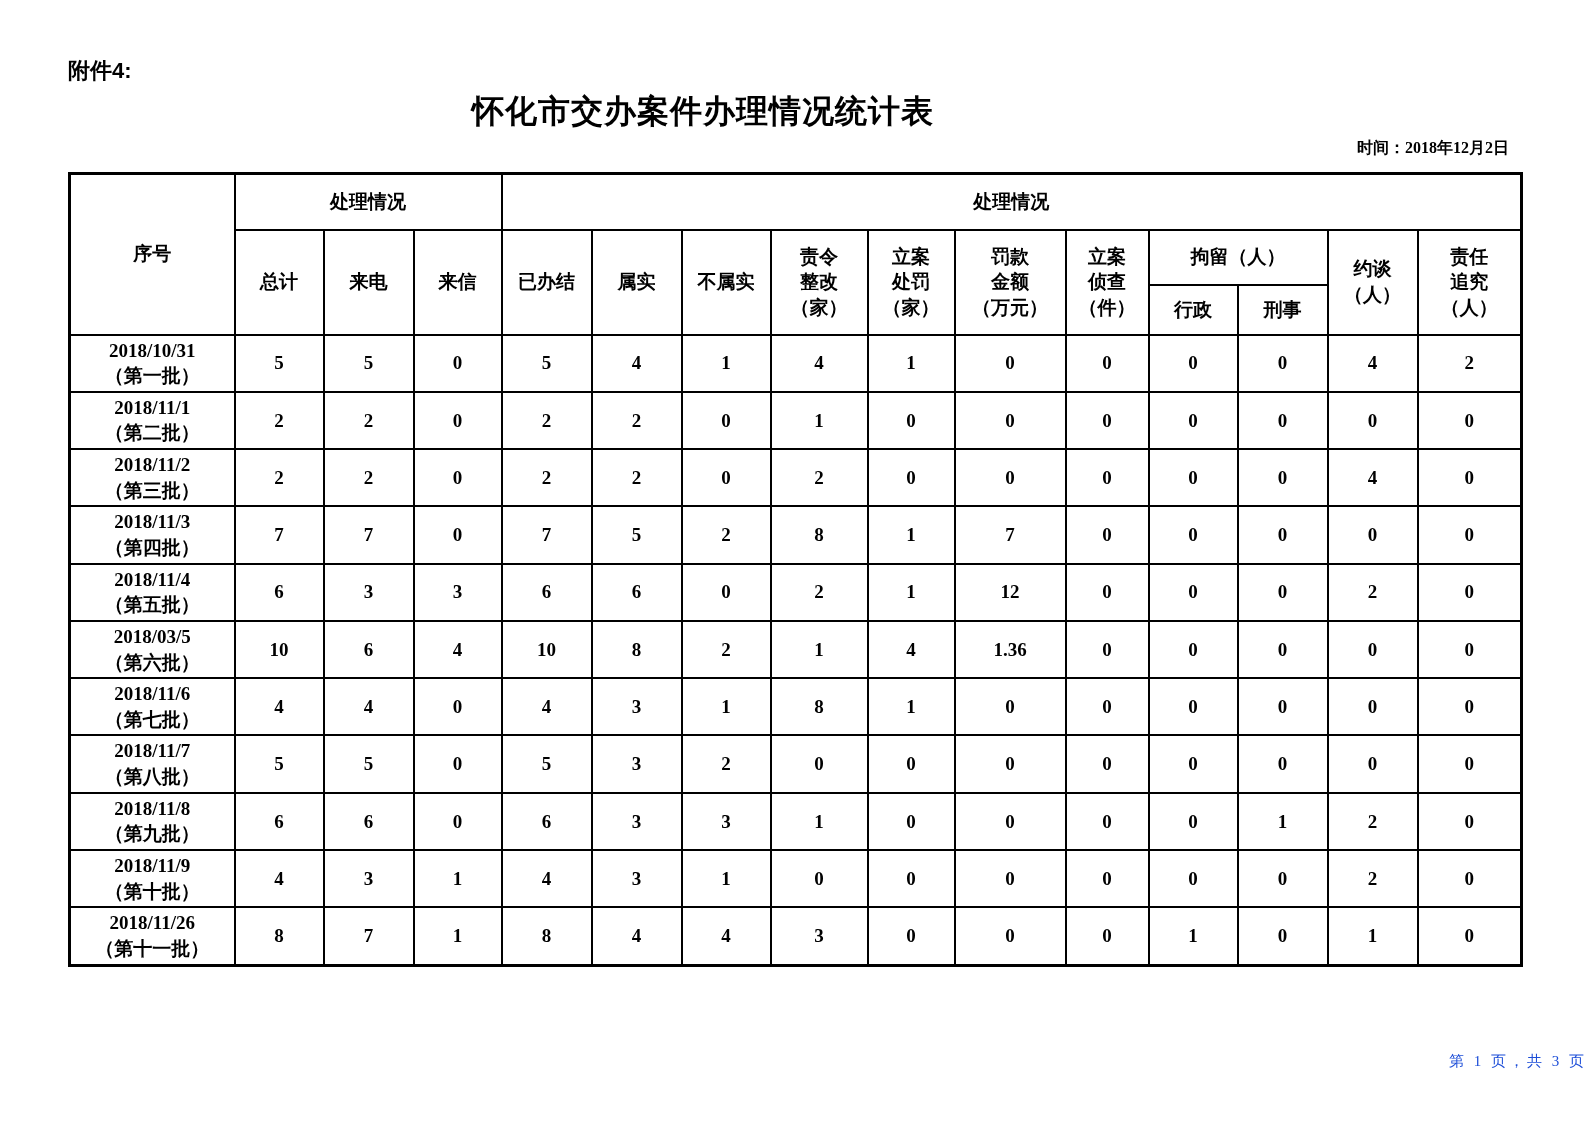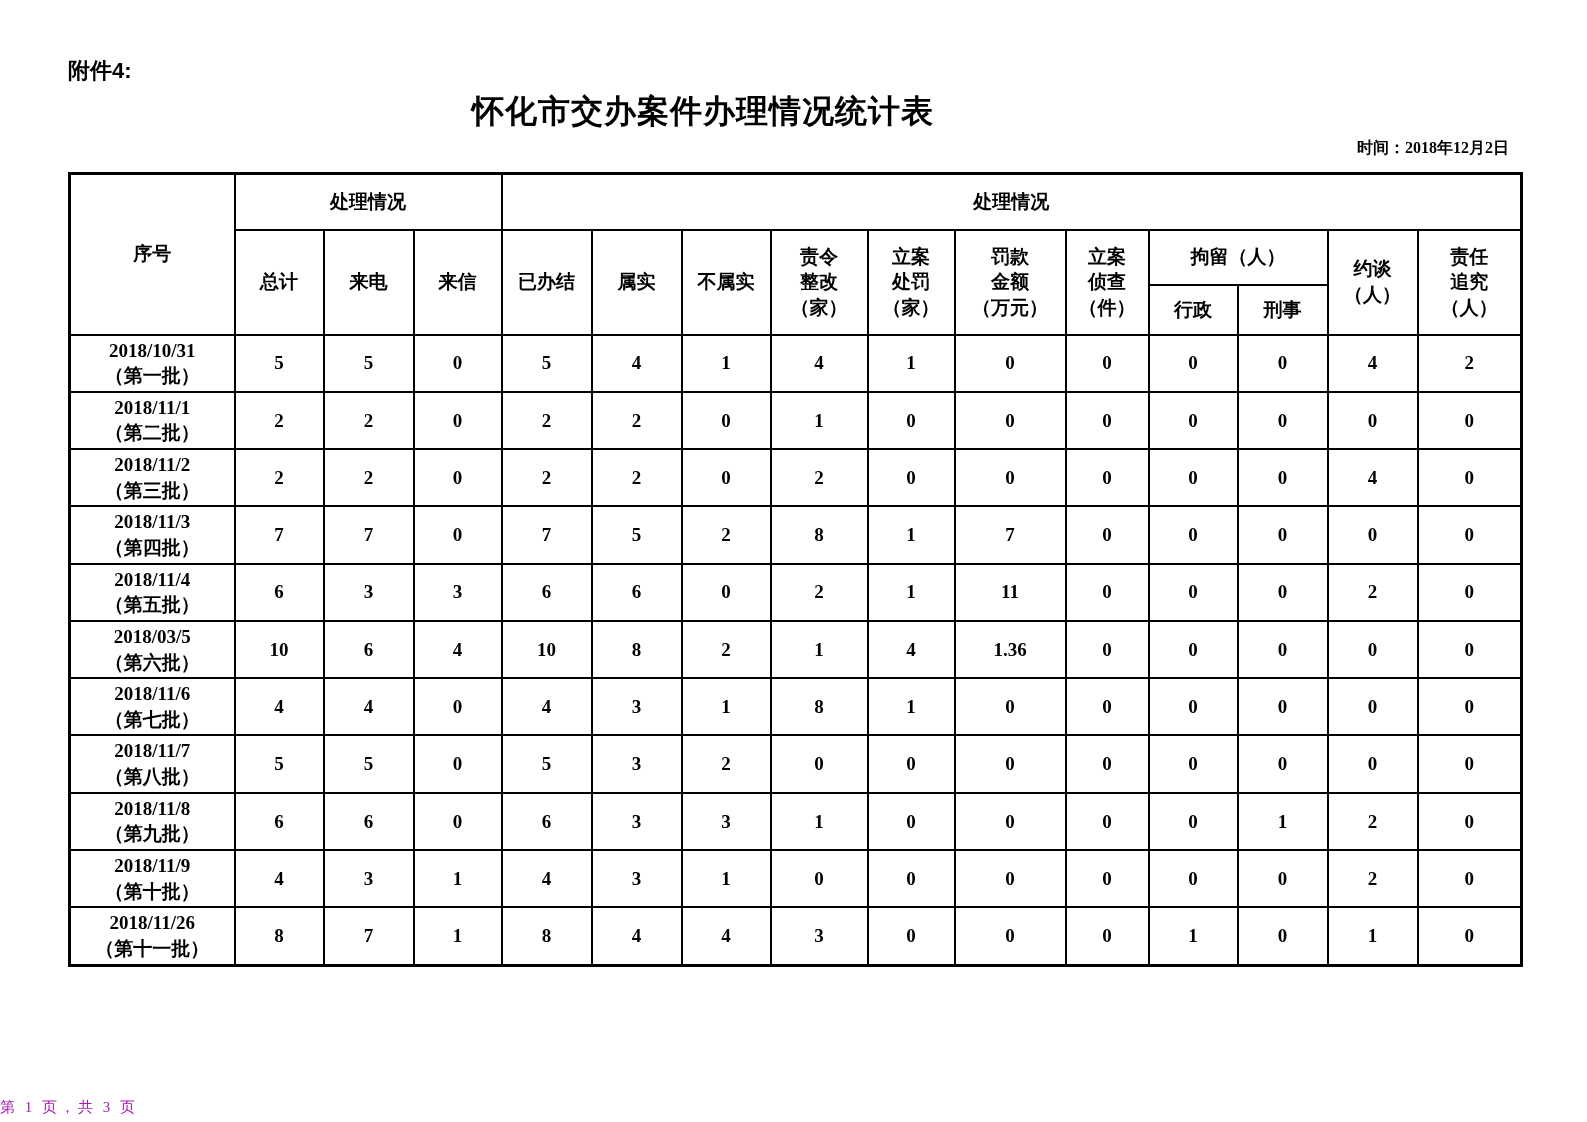--- a/index.html
+++ b/index.html
@@ -48,27 +48,26 @@
     padding: 2px 1px;
     font-family: "Liberation Serif", "DejaVu Serif", serif;
   }
   tr.hdr-top  { height: 56px; }
   tr.hdr-mid  { height: 55px; }
   tr.hdr-sub  { height: 50px; }
   tbody tr    { height: 49px; }
 
   .page-footer {
     position: absolute; left: 0; top: 1052px; width: 1587px;
-    text-align: left;
+    text-align: right;
     font-size: 15px;
     font-weight: normal;
-    color: #a21caf;
+    color: #1d4ed8;
     letter-spacing: 3px;
     font-family: "Liberation Serif", "DejaVu Serif", serif;
-    margin-top: 46px;
   }
 </style>
 </head>
 <body>
 
 <div class="page">
 
   <div class="attachment-label">附件4:</div>
 
   <div class="doc-title">怀化市交办案件办理情况统计表</div>
@@ -207,21 +206,21 @@
           <td>2018/11/4
 （第五批）</td>
           <td>6</td>
           <td>3</td>
           <td>3</td>
           <td>6</td>
           <td>6</td>
           <td>0</td>
           <td>2</td>
           <td>1</td>
-          <td>11</td>
+          <td>12</td>
           <td>0</td>
           <td>0</td>
           <td>0</td>
           <td>2</td>
           <td>0</td>
         </tr>
         <tr>
           <td>2018/03/5
 （第六批）</td>
           <td>10</td>

